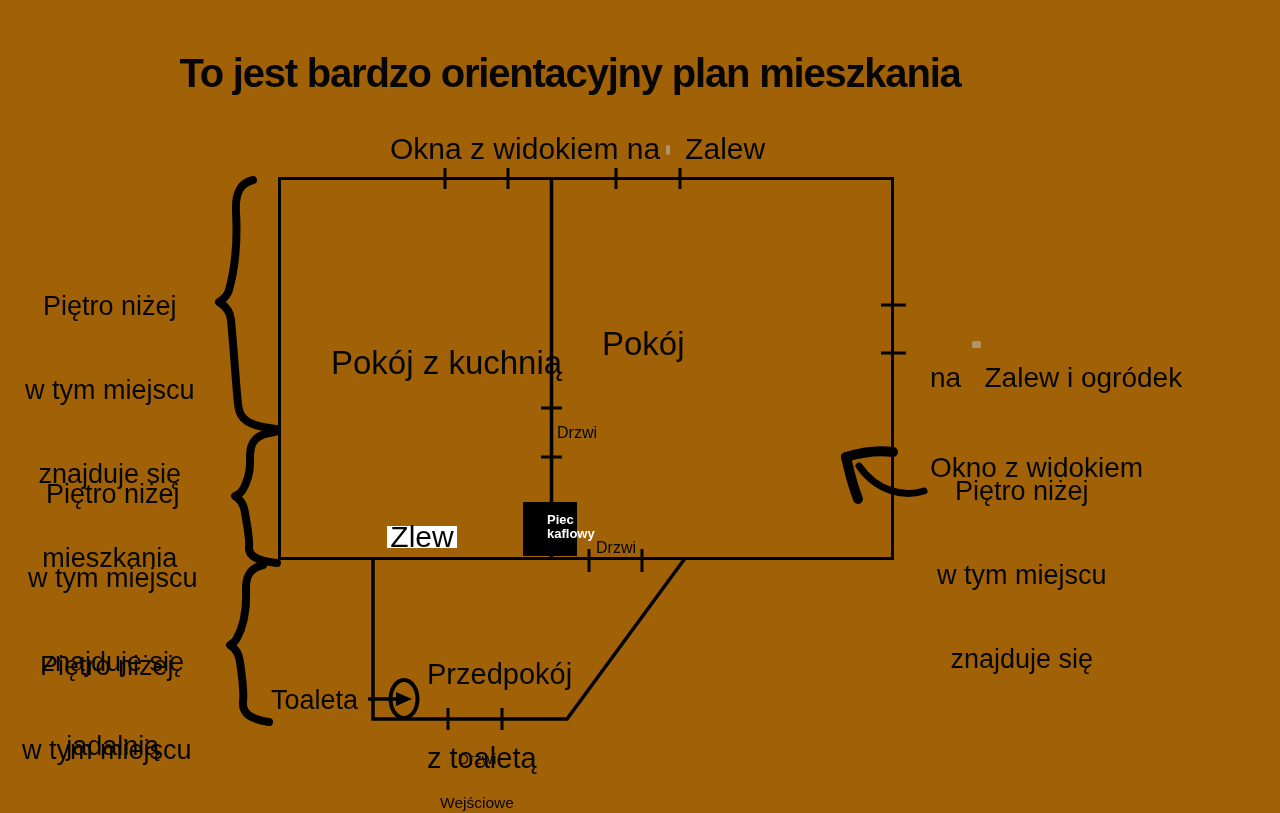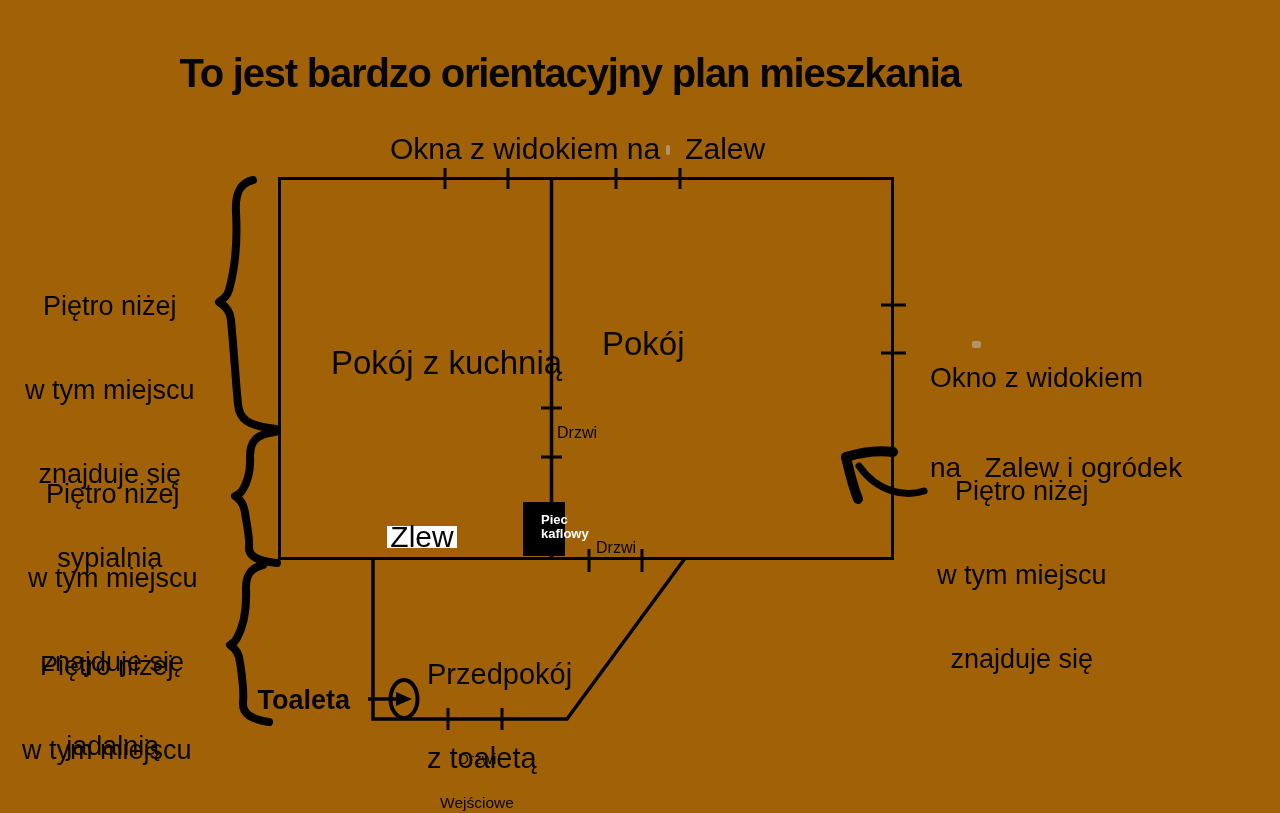--- a/index.html
+++ b/index.html
@@ -38,24 +38,24 @@
     position:absolute;
     left:379px;top:518px;width:86px;height:38px;
     background:#ffffff;
     border:8px solid #a16207;
     box-sizing:border-box;
     display:flex;align-items:center;justify-content:center;
     font-size:30px;
   }
   .piec-box{
     position:absolute;
-    left:523px;top:502px;width:42px;height:54px;
+    left:523px;top:502px;width:54px;height:54px;
     background:#000000;
     box-sizing:border-box;
-    padding:11px 0 0 18px;
+    padding:11px 0 0 24px;
     color:#ffffff;
     font-size:13px;font-weight:700;line-height:13.5px;
     white-space:pre;
   }
   .artifact{
     position:absolute;background:#bdbdbd;opacity:.55;border-radius:2px;
   }
 </style>
 </head>
 <body>
@@ -118,37 +118,37 @@
     <span>Zlew</span>
   </div>
 
   <div class="piec-box"><div>Piec</div><div>kaflowy</div></div>
 
   <div class="label hall-label" style="left:427px;top:604px;">
     <div>Przedpokój</div>
     <div>z toaletą</div>
   </div>
 
-  <div class="label toaleta" style="left:234px;top:686px;width:116px;font-weight:bold;">Toaleta</div>
+  <div class="label toaleta" style="left:242px;top:686px;width:116px;">Toaleta</div>
 
   <div class="label entrance" style="left:425px;top:723px;width:104px;">
     <div>Drzwi</div>
     <div>Wejściowe</div>
   </div>
 
   <div class="label win-label-right" style="left:930px;top:303px;">
+    <div>na   Zalew i ogródek</div>
     <div>Okno z widokiem</div>
-    <div>na   Zalew i ogródek</div>
   </div>
 
   <div class="label note" style="left:25px;top:236px;">
     <div>Piętro niżej</div>
     <div>w tym miejscu</div>
     <div>znajduje się</div>
-    <div>sypialnia</div>
+    <div>mieszkania</div>
   </div>
 
   <div class="label note" style="left:28px;top:424px;">
     <div>Piętro niżej</div>
     <div>w tym miejscu</div>
     <div>znajduje się</div>
     <div>jadalnią</div>
   </div>
 
   <div class="label note" style="left:22px;top:596px;">

